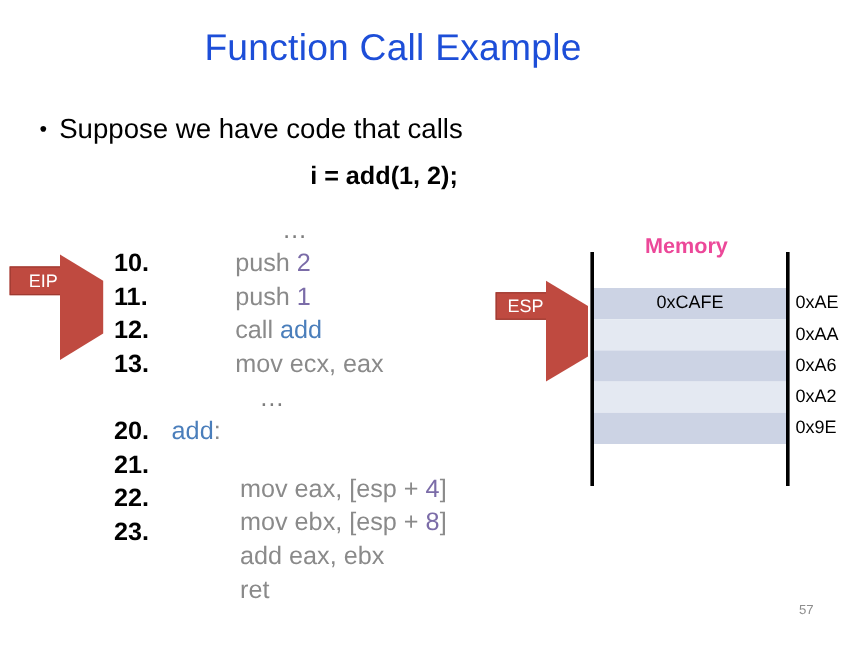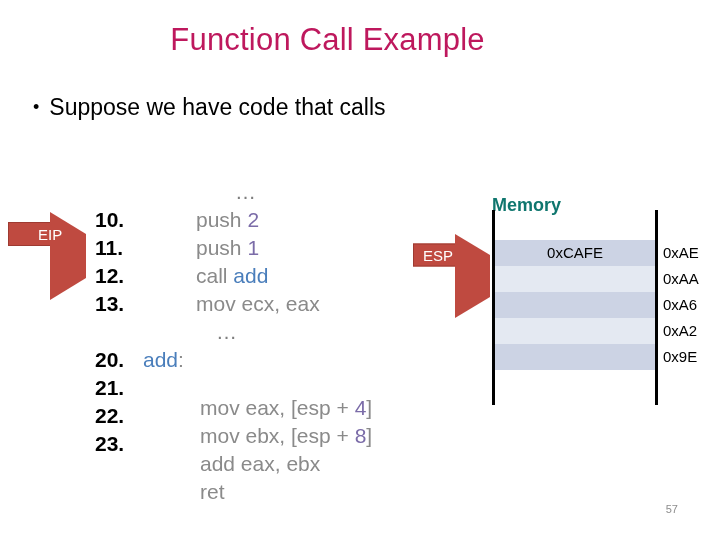--- a/index.html
+++ b/index.html
@@ -7,21 +7,21 @@
     width:720px;height:540px;overflow:hidden;background:#ffffff;
     font-family:"Liberation Sans","DejaVu Sans",sans-serif;
     position:relative;color:#000000;
   }
   .slide{position:absolute;inset:0;}
 
   
   .title{
     position:absolute;left:0;top:20px;width:655px;
     text-align:center;font-size:31px;line-height:40px;
-    font-weight:400;color:#be185d;letter-spacing:.2px;white-space:nowrap;
+    font-weight:400;color:#1d4ed8;letter-spacing:.2px;white-space:nowrap;
   }
 
   
   .bullet-row{
     position:absolute;left:33px;top:92px;width:560px;
     font-size:23px;line-height:30px;color:#000;
     display:flex;align-items:flex-start;gap:10px;
   }
   .bullet-dot{font-size:18px;line-height:30px;}
   .code-line{
@@ -49,21 +49,21 @@
   #eip-arrow .shaft{width:48px;height:22px;}
   #eip-arrow .head{
     left:42px;border-top:22px solid transparent;border-bottom:22px solid transparent;
     border-left:36px solid #bf4a40;
   }
   #eip-arrow .head::after{
     content:"";position:absolute;left:-37px;top:-22px;
     border-top:22px solid transparent;border-bottom:22px solid transparent;
     border-left:37px solid transparent;
   }
-  #eip-arrow .lbl{margin-left:30px;}
+  #eip-arrow .lbl{margin-left:16px;}
 
   
   #esp-arrow{left:413px;top:234px;width:64px;height:42px;}
   #esp-arrow .shaft{width:48px;height:21px;}
   #esp-arrow .head{
     left:42px;border-top:21px solid transparent;border-bottom:21px solid transparent;
     border-left:35px solid #bf4a40;
   }
   #esp-arrow .lbl{margin-left:10px;}
 
@@ -85,22 +85,22 @@
   .lst-ins.shift{left:200px;margin-top:48px;}
   .ell{
     position:absolute;color:#7e7e7e;font-size:21px;letter-spacing:1px;
   }
   .num-lit{color:#7b6ca8;font-weight:500;}
   .fn-name{color:#4a7ebb;}
 
   
   .memory{position:absolute;left:470px;top:195px;width:250px;height:215px;}
   .mem-title{
-    position:absolute;left:22px;top:0;width:160px;text-align:left;
-    font-size:18px;font-weight:700;color:#0f766e;
+    position:absolute;left:22px;top:0;width:160px;text-align:center;
+    font-size:18px;font-weight:700;color:#ec4899;
   }
   .mem-bar{position:absolute;background:#000;width:3px;top:15px;height:195px;}
   .mem-bar.left{left:22px;}
   .mem-bar.right{left:185px;}
   .mem-rows{position:absolute;left:25px;top:45px;width:160px;}
   .mem-row{
     height:26px;line-height:26px;text-align:center;
     font-size:15px;color:#000;
   }
   .mem-row.odd{background:#ccd3e4;}
@@ -119,20 +119,21 @@
 
 <div class="slide">
 
   <div class="title">Function Call Example</div>
 
   <div class="bullet-row">
     <span class="bullet-dot">•</span>
     <span>Suppose we have code that calls</span>
   </div>
 
+  <div class="code-line">i = add(1, 2);</div>
 
   <div class="arrow" id="eip-arrow">
     <span class="shaft"></span>
     <span class="head"></span>
     <span class="lbl">EIP</span>
   </div>
 
   <div class="arrow" id="esp-arrow">
     <span class="shaft"></span>
     <span class="head"></span>

